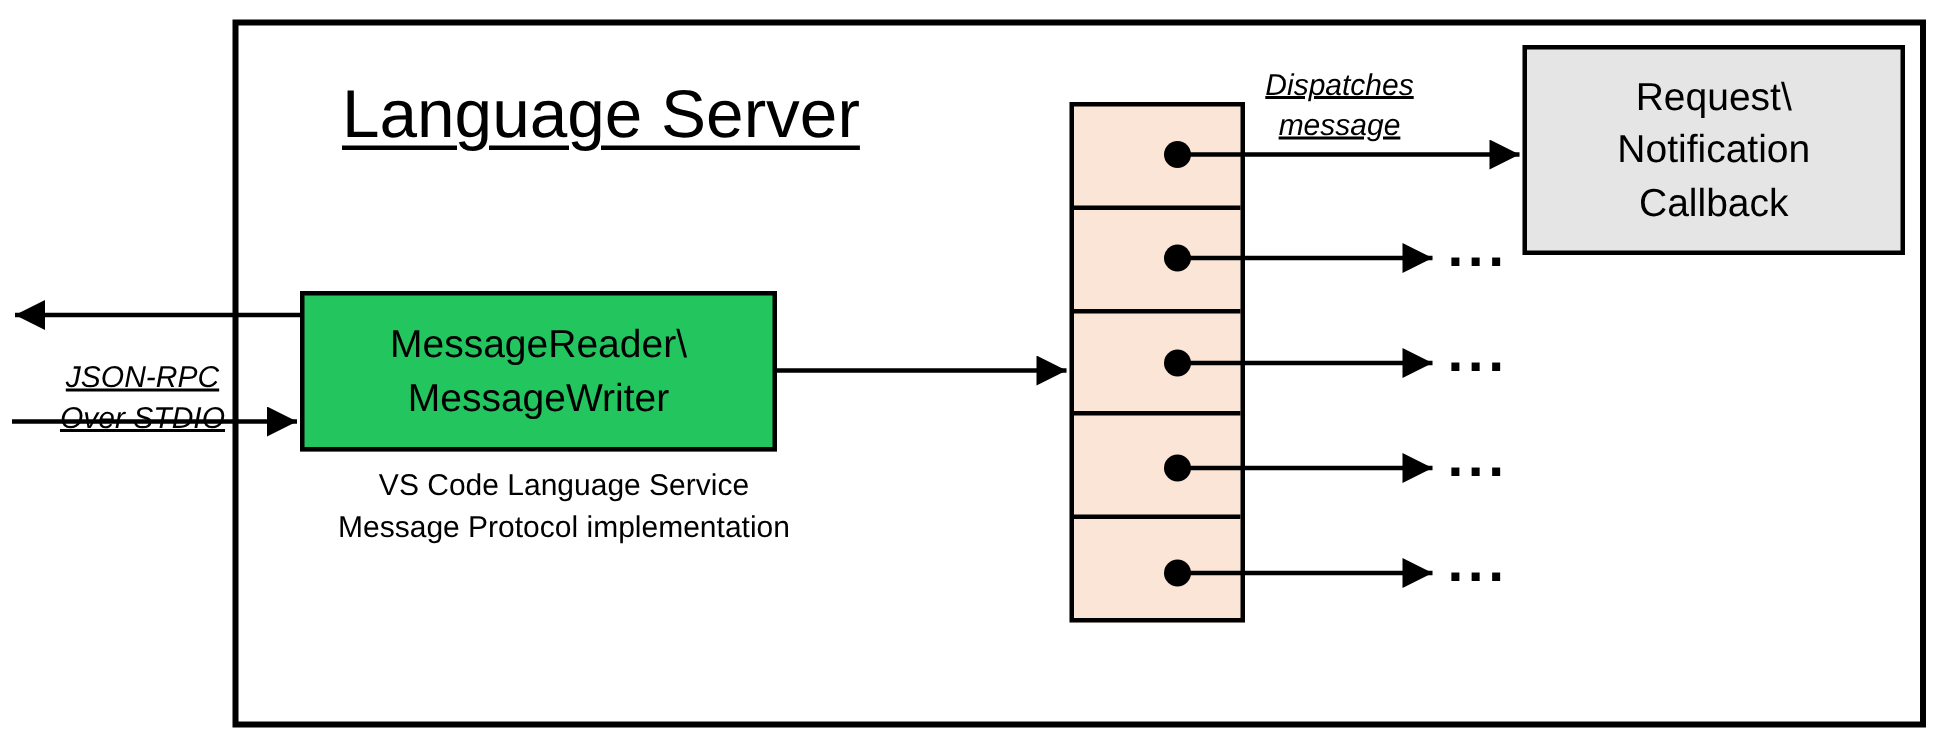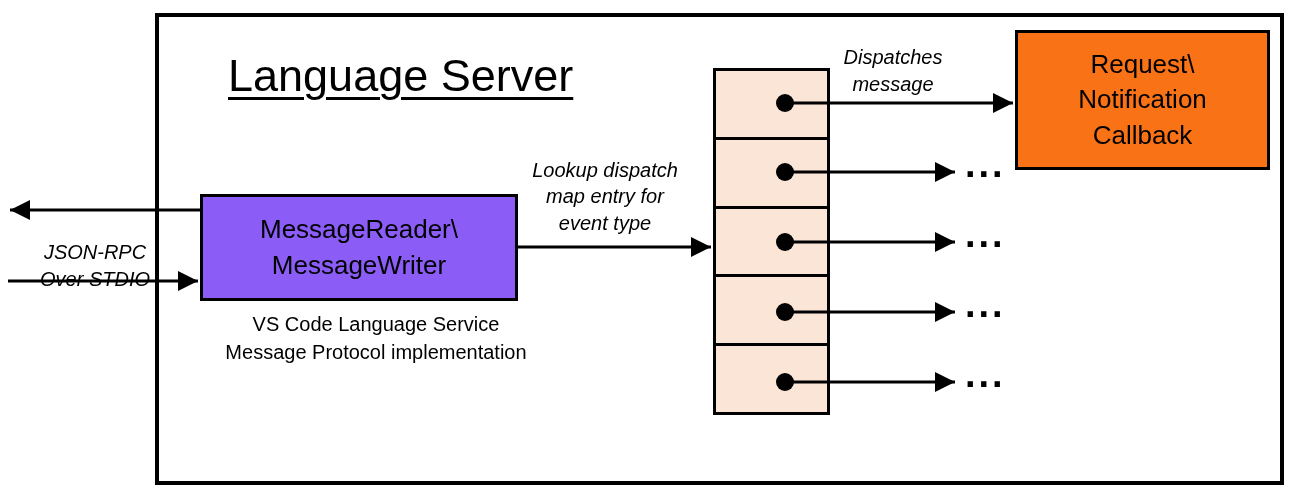--- a/index.html
+++ b/index.html
@@ -32,45 +32,45 @@
   }
 
   .box {
     display: flex; align-items: center; justify-content: center;
     text-align: center;
     border: 3px solid #000;
     white-space: pre-line;
   }
   .reader-box {
     left: 200px; top: 194px; width: 318px; height: 107px;
-    background: #8b5cf6;
+    background: #22c55e;
     font-size: 26px; line-height: 1.38;
   }
   .callback-box {
     left: 1015px; top: 30px; width: 255px; height: 140px;
-    background: #f97316;
+    background: #e5e5e5;
     font-size: 26px; line-height: 1.35;
   }
 
   .dispatch-map {
     left: 713px; top: 68px; width: 117px; height: 347px;
     border: 3px solid #000;
     background: #FBE5D7;
     display: flex; flex-direction: column;
   }
   .dispatch-map .cell { flex: 1; }
   .dispatch-map .cell + .cell { border-top: 3px solid #000; }
 
   .label {
     text-align: center;
     white-space: pre-line;
     font-size: 20px;
     line-height: 1.35;
   }
-  .italic { font-style: italic; }
+  .italic { font-style: italic; text-decoration: underline; }
 
   .io-label         { left: 16px;  top: 239px; width: 158px; }
   .lookup-label     { left: 516px; top: 157px; width: 178px; line-height: 1.32; }
   .dispatches-label { left: 826px; top: 44px;  width: 134px; }
   .reader-caption   { left: 195px; top: 310px; width: 362px; line-height: 1.4; }
   .callbacks-note   { left: 1015px; top: 187px; width: 258px; line-height: 1.42; }
   .map-caption      { left: 650px; top: 424px; width: 246px; line-height: 1.25; }
 
   .wires { left: 0; top: 0; width: 1291px; height: 494px; pointer-events: none; }
 </style>
@@ -92,23 +92,20 @@
   <div class="abs dispatch-map">
     <div class="cell"></div>
     <div class="cell"></div>
     <div class="cell"></div>
     <div class="cell"></div>
     <div class="cell"></div>
   </div>
 
   <div class="abs label italic io-label">JSON-RPC
 Over STDIO</div>
-  <div class="abs label italic lookup-label">Lookup dispatch
-map entry for
-event type</div>
   <div class="abs label italic dispatches-label">Dispatches
 message</div>
   <div class="abs label reader-caption">VS Code Language Service
 Message Protocol implementation</div>
 
   <svg class="abs wires" viewBox="0 0 1291 494">
     <defs>
       <marker id="ah" viewBox="0 0 10 10" refX="10" refY="5" markerWidth="22" markerHeight="20" orient="auto" markerUnits="userSpaceOnUse">
         <path d="M 0 0 L 10 5 L 0 10 z" fill="#000"></path>
       </marker>

